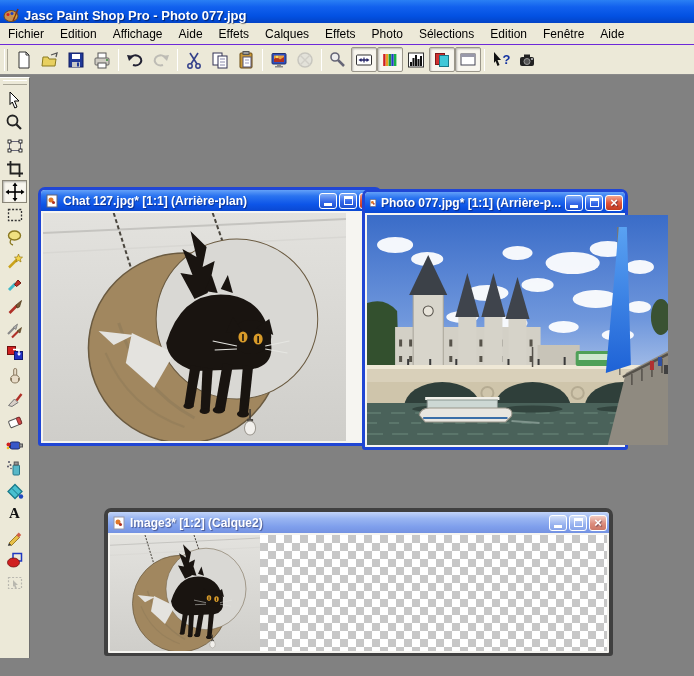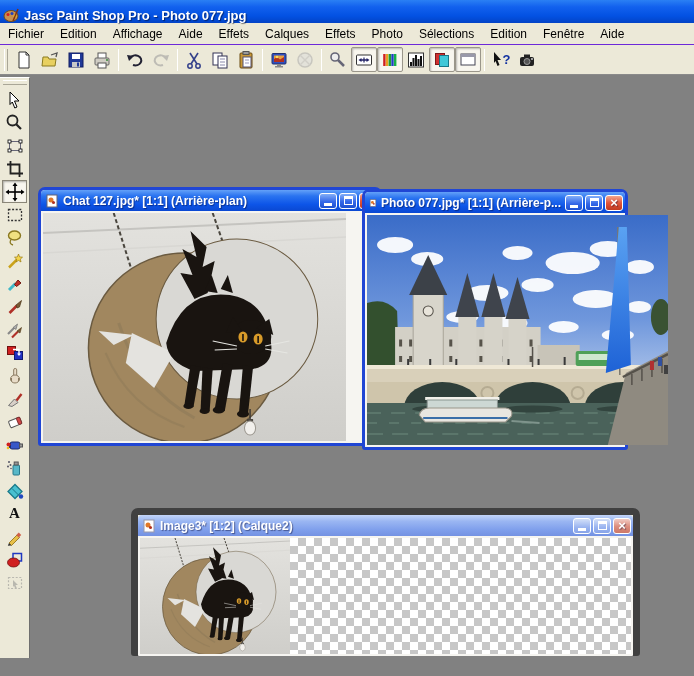--- a/index.html
+++ b/index.html
@@ -46,21 +46,21 @@
     border-top:1px solid #fff; border-bottom:1px solid #a9a697; }
   .tool-btn { width:25px; height:23px; display:flex; align-items:center; justify-content:center;
     border:1px solid transparent; }
   .tool-btn.selected { background:#f8f6ee; border:1px solid #8a8678;
     box-shadow:inset 1px 1px 2px rgba(0,0,0,.3); }
   .tool-btn.disabled { opacity:.5; filter:grayscale(1); }
   .ticon { font-size:15px; font-weight:bold; color:#111; line-height:1; font-family:"Liberation Serif",serif; }
   
   .cw { position:absolute; border-radius:7px 7px 3px 3px; background:#ece9d8; }
   .cw.active   { border:3px solid #2046d4; }
-  .cw.inactive { border:7px solid #404040;margin-left:27px; }
+  .cw.inactive { border:4px solid #404040; }
   .cw-title { height:21px; display:flex; align-items:center; gap:4px; padding:0 2px 0 4px;
     color:#fff; font-weight:bold; font-size:12px; border-radius:4px 4px 0 0;
     text-shadow:1px 1px 1px rgba(0,0,40,.45); white-space:nowrap; overflow:hidden; }
   .cw.active .cw-title {
     background:linear-gradient(180deg,#63a1f8 0%,#2b74f0 28%,#0d55e8 68%,#0a48d2 100%); }
   .cw.inactive .cw-title {
     background:linear-gradient(180deg,#c2d4f8 0%,#9ab6f2 30%,#7f9fec 70%,#7492e2 100%); }
   .cw-buttons { margin-left:auto; display:flex; gap:2px; }
   .cw-btn { width:18px; height:16px; border:1px solid #fff; border-radius:3px;
     display:flex; align-items:center; justify-content:center; }

